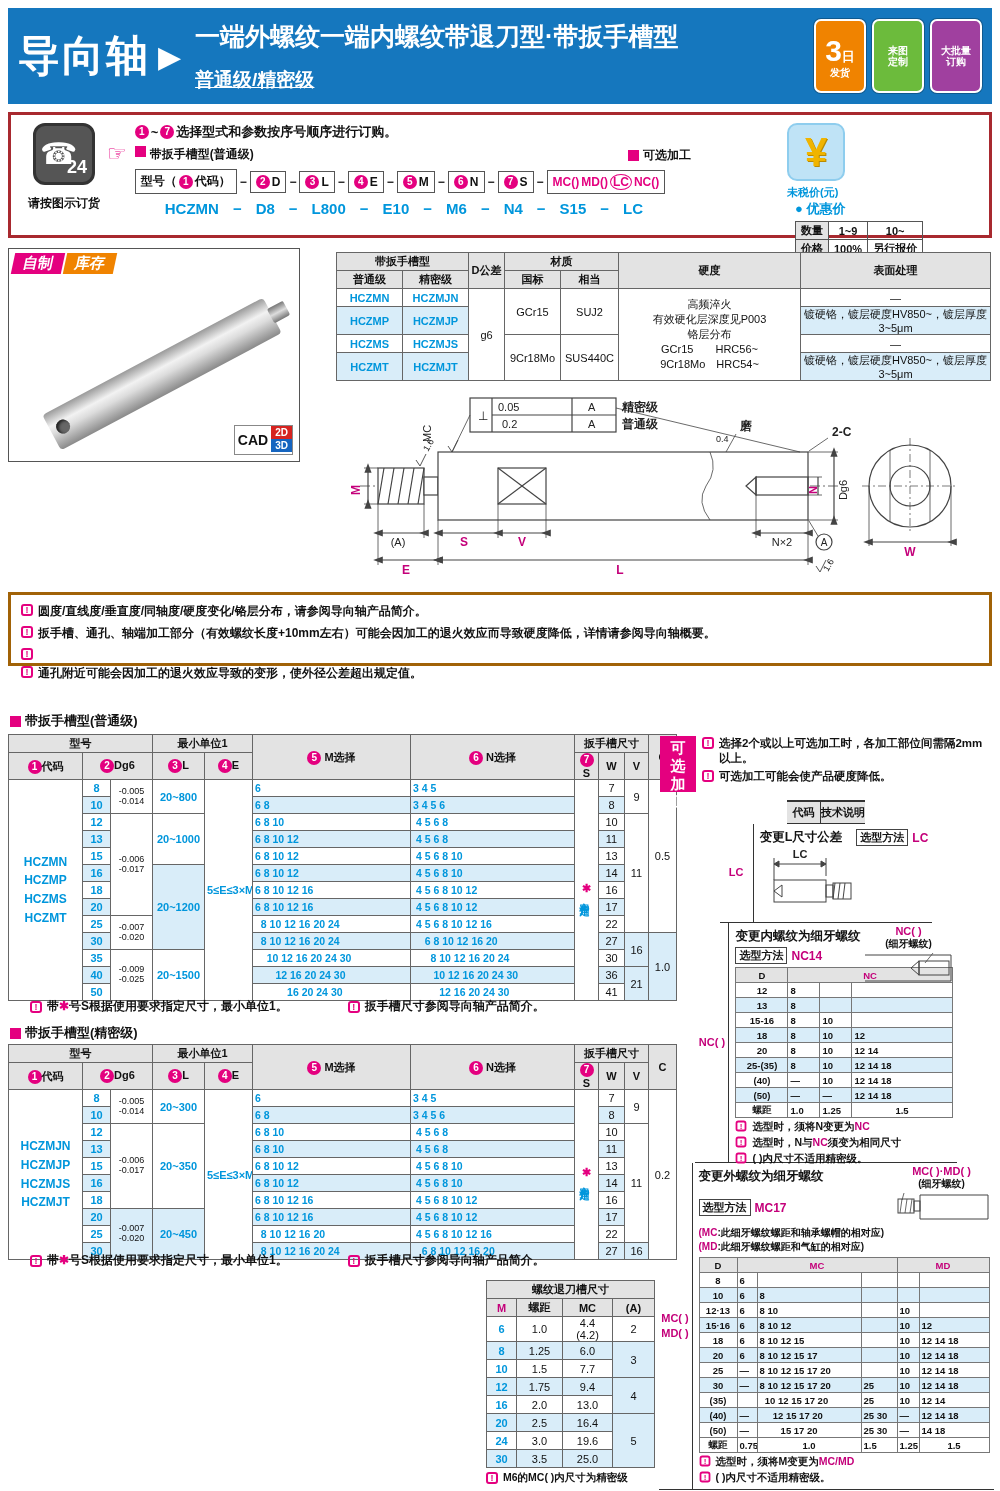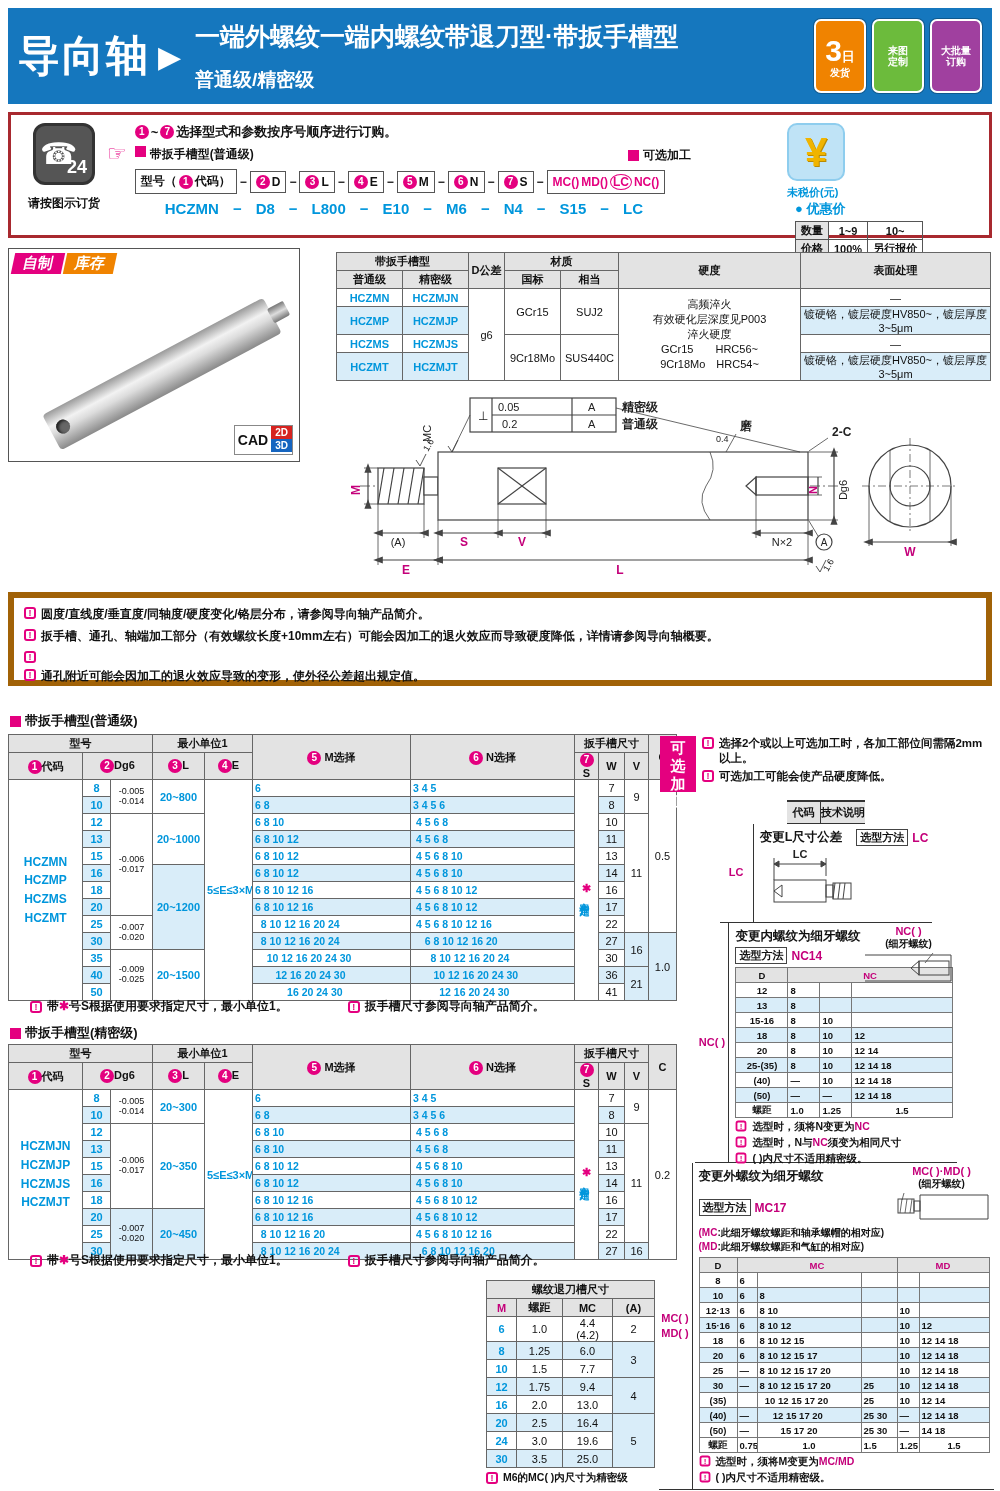--- a/index.html
+++ b/index.html
@@ -5,21 +5,21 @@
   * { margin:0; padding:0; box-sizing:border-box; }
   body { background:#fff; font-family:"Liberation Sans", sans-serif; color:#111; }
   .page { position:relative; width:1000px; height:1491px; background:#fff; overflow:hidden; }
 
   
   .hdr { position:absolute; top:8px; left:8px; right:8px; height:96px; background:#1577be; display:flex; align-items:center; padding:0 10px; }
   .hdr-title { color:#fff; font-size:42px; font-weight:bold; letter-spacing:2px; }
   .hdr-arrow { color:#fff; font-size:30px; margin:0 14px 0 8px; }
   .hdr-mid { display:flex; flex-direction:column; justify-content:center; }
   .hdr-sub { color:#fff; font-size:25px; font-weight:bold; }
-  .hdr-grade { color:#fff; font-size:19px; font-weight:bold; margin-top:14px; }
+  .hdr-grade { color:#fff; font-size:19px; font-weight:bold; margin-top:14px;text-decoration:underline; }
   .hdr-badges { margin-left:auto; display:flex; gap:6px; }
   .bdg { width:52px; height:74px; border-radius:7px; border:2px solid #fff; box-shadow:0 0 0 1px rgba(0,0,0,.25); color:#fff; font-weight:bold; display:flex; flex-direction:column; align-items:center; justify-content:center; text-align:center; line-height:1.1; }
   .bdg-or { background:#f08300; } .bdg-gr { background:#6cbb3c; } .bdg-pu { background:#a0409f; }
   .bdg .big { font-size:30px; } .bdg .sm { font-size:13px; } .bdg .md { font-size:10px; }
 
   
   .order { position:absolute; top:112px; left:8px; right:8px; height:126px; border:3px solid #a8292f; background:#fff; display:flex; padding:8px 10px; }
   .phone { width:86px; display:flex; flex-direction:column; align-items:center; }
   .phone-ic { width:62px; height:62px; background:#555; border:3px solid #333; border-radius:12px; color:#fff; position:relative; }
   .phone-ic .glyph { position:absolute; left:4px; top:10px; font-size:30px; }
@@ -72,21 +72,21 @@
   .lt { text-align:left; }
   .f9 { font-size:9px; } .f10 { font-size:10px; }
 
   
   .draw { position:absolute; top:390px; left:320px; width:672px; height:198px; }
   .draw svg { width:100%; height:100%; }
   .mgt { fill:#c4007a; font-weight:bold; }
   .bkt { fill:#222; }
 
   
-  .notes { position:absolute; top:592px; left:8px; right:8px; height:94px; border:6px solid #a16207; padding:8px 10px;text-align:right; }
+  .notes { position:absolute; top:592px; left:8px; right:8px; height:74px; border:3px solid #a16207; padding:8px 10px;text-align:right; }
   .note-line { font-size:12px; font-weight:bold; margin-bottom:5px; display:flex; align-items:flex-start; }
   .ni { flex:none; display:inline-block; width:12px; height:12px; border:2px solid #e4007f; border-radius:3px; color:#e4007f; font-size:9px; line-height:9px; text-align:center; font-weight:bold; margin:1px 5px 0 0; }
   .ni::before { content:"!"; }
 
   
   .slabel { position:absolute; font-size:13px; font-weight:bold; display:flex; align-items:center; }
   .tbl1 { position:absolute; top:734px; left:8px; }
   .tbl2 { position:absolute; top:1044px; left:8px; }
   .mtab td { height:17px; }
   .mtab .pre { white-space:pre; text-align:left; font-weight:bold; color:#0096dc; font-size:10.5px; }
@@ -313,21 +313,21 @@
       </tr>
       <tr>
         <td class="bl">HCZMN</td>
         <td class="bl">HCZMJN</td>
         <td rowspan="4">g6</td>
         <td rowspan="2">GCr15</td>
         <td rowspan="2">SUJ2</td>
         <td rowspan="4" class="lt f10">
           <div>高频淬火</div>
           <div>有效硬化层深度见P003</div>
-          <div>淬火硬度</div>
+          <div>铬层分布</div>
           <div>GCr15　　HRC56~</div>
           <div>9Cr18Mo　HRC54~</div>
         </td>
         <td>—</td>
       </tr>
       <tr class="stripe">
         <td class="bl">HCZMP</td>
         <td class="bl">HCZMJP</td>
         <td class="f9">镀硬铬，镀层硬度HV850~，镀层厚度3~5μm</td>
       </tr>

